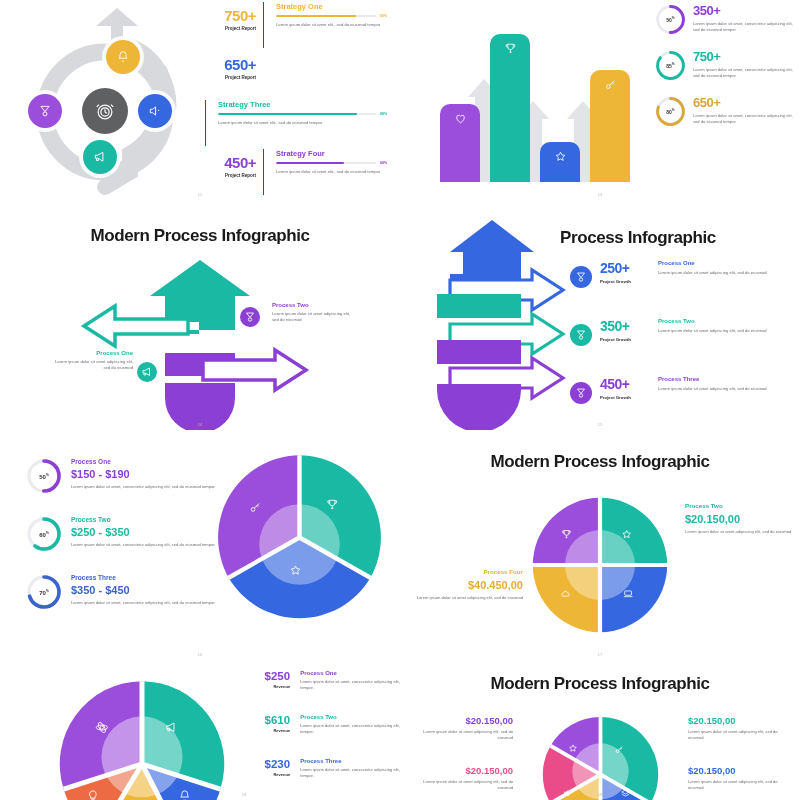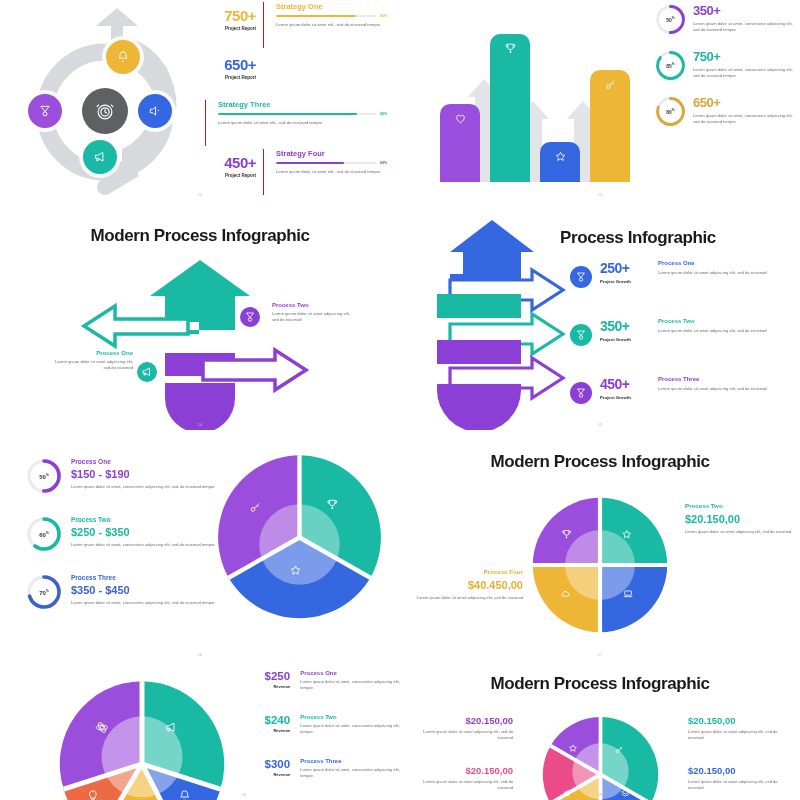--- a/index.html
+++ b/index.html
@@ -583,31 +583,31 @@
         <span class="amt" style="color:#8b3fd4">$250</span>
         <span class="sub-lbl">Revenue</span>
       </div>
       <div class="rev-right">
         <div class="head" style="color:#8b3fd4">Process One</div>
         <div class="body-txt">Lorem ipsum dolor sit amet, consectetur adipiscing elit, sed do eiusmod tempor.</div>
       </div>
     </div>
     <div class="rev-row">
       <div class="rev-left">
-        <span class="amt" style="color:#19b9a4">$240</span>
+        <span class="amt" style="color:#19b9a4">$610</span>
         <span class="sub-lbl">Revenue</span>
       </div>
       <div class="rev-right">
         <div class="head" style="color:#19b9a4">Process Two</div>
         <div class="body-txt">Lorem ipsum dolor sit amet, consectetur adipiscing elit, sed do eiusmod tempor.</div>
       </div>
     </div>
     <div class="rev-row">
       <div class="rev-left">
-        <span class="amt" style="color:#3567e0">$300</span>
+        <span class="amt" style="color:#3567e0">$230</span>
         <span class="sub-lbl">Revenue</span>
       </div>
       <div class="rev-right">
         <div class="head" style="color:#3567e0">Process Three</div>
         <div class="body-txt">Lorem ipsum dolor sit amet, consectetur adipiscing elit, sed do eiusmod tempor.</div>
       </div>
     </div>
 
   </div>
   <div class="slide-no">18</div>

